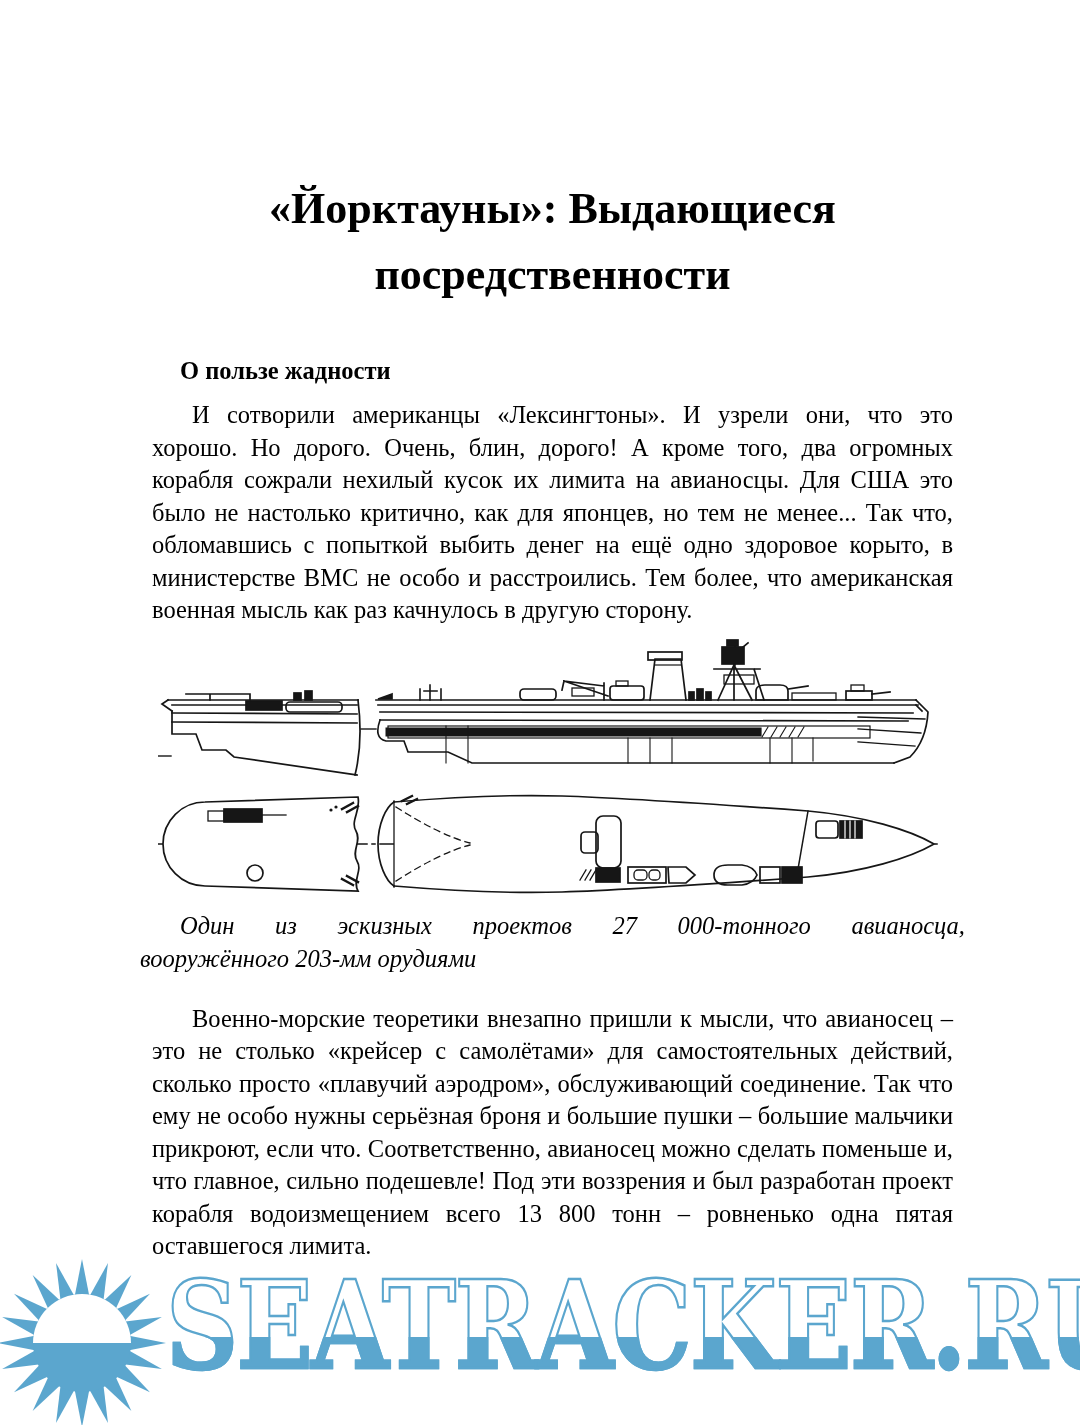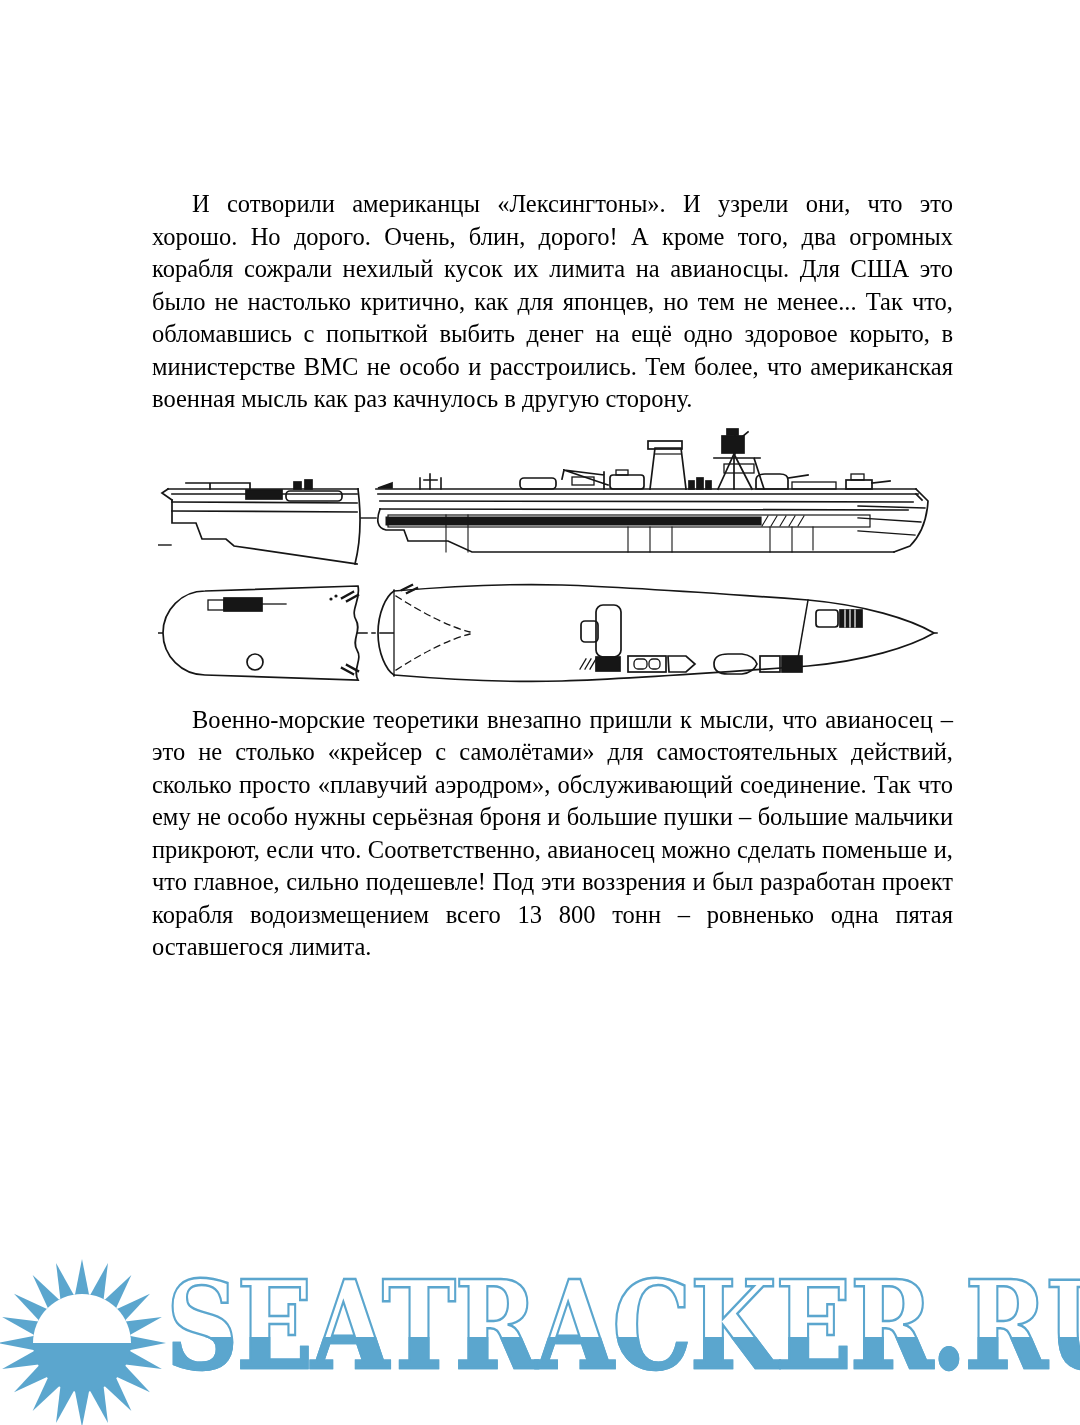--- a/index.html
+++ b/index.html
@@ -40,21 +40,26 @@
     background:linear-gradient(180deg,#ffffff 0%,#ffffff 60%,#5ba6ce 60%,#5ba6ce 100%);
     -webkit-background-clip:text; background-clip:text; color:transparent;
     -webkit-text-stroke:2.5px #5ba6ce;
   }
 </style>
 </head>
 <body>
 
 <div class="content">
 
-
+  <h1 class="title">
+    <span>«Йорктауны»: Выдающиеся</span>
+    <span>посредственности</span>
+  </h1>
+
+  <p class="heading">О пользе жадности</p>
 
   <p class="body">И сотворили американцы «Лексингтоны». И узрели они, что это хорошо. Но дорого. Очень, блин, дорого! А кроме того, два огромных корабля сожрали нехилый кусок их лимита на авианосцы. Для США это было не настолько критично, как для японцев, но тем не менее... Так что, обломавшись с попыткой выбить денег на ещё одно здоровое корыто, в министерстве ВМС не особо и расстроились. Тем более, что американская военная мысль как раз качнулось в другую сторону.</p>
 
   <div class="figure">
     <svg viewBox="0 0 780 260" width="780" height="260" xmlns="http://www.w3.org/2000/svg">
       <g stroke="#161616" fill="none" stroke-width="1.7" stroke-linecap="square">
 
         <g>
           <path d="M10 61 L200 61"></path>
           <path d="M10 61 L4 65 L14 72"></path>
@@ -159,20 +164,24 @@
 
             <rect x="658" y="182" width="22" height="17" rx="3"></rect>
             <rect x="682" y="182" width="22" height="17" fill="#161616"></rect>
             <path d="M687 182 L687 199 M692 182 L692 199 M697 182 L697 199" stroke="#ffffff" stroke-width="1.2"></path>
           </g>
         </g>
       </g>
     </svg>
   </div>
 
+  <p class="caption">
+    <span class="l1">Один из эскизных проектов 27 000-тонного авианосца,</span>
+    <span class="l2">вооружённого 203-мм орудиями</span>
+  </p>
 
   <p class="body">Военно-морские теоретики внезапно пришли к мысли, что авианосец – это не столько «крейсер с самолётами» для самостоятельных действий, сколько просто «плавучий аэродром», обслуживающий соединение. Так что ему не особо нужны серьёзная броня и большие пушки – большие мальчики прикроют, если что. Соответственно, авианосец можно сделать поменьше и, что главное, сильно подешевле! Под эти воззрения и был разработан проект корабля водоизмещением всего 13 800 тонн – ровненько одна пятая оставшегося лимита.</p>
 
 </div>
 
 <div class="watermark">
   <svg class="sun" viewBox="0 0 176 176" width="176" height="176" xmlns="http://www.w3.org/2000/svg">
     <g transform="translate(88,85)" fill="#5ba6ce">
       <g>
         <g id="rayset">

